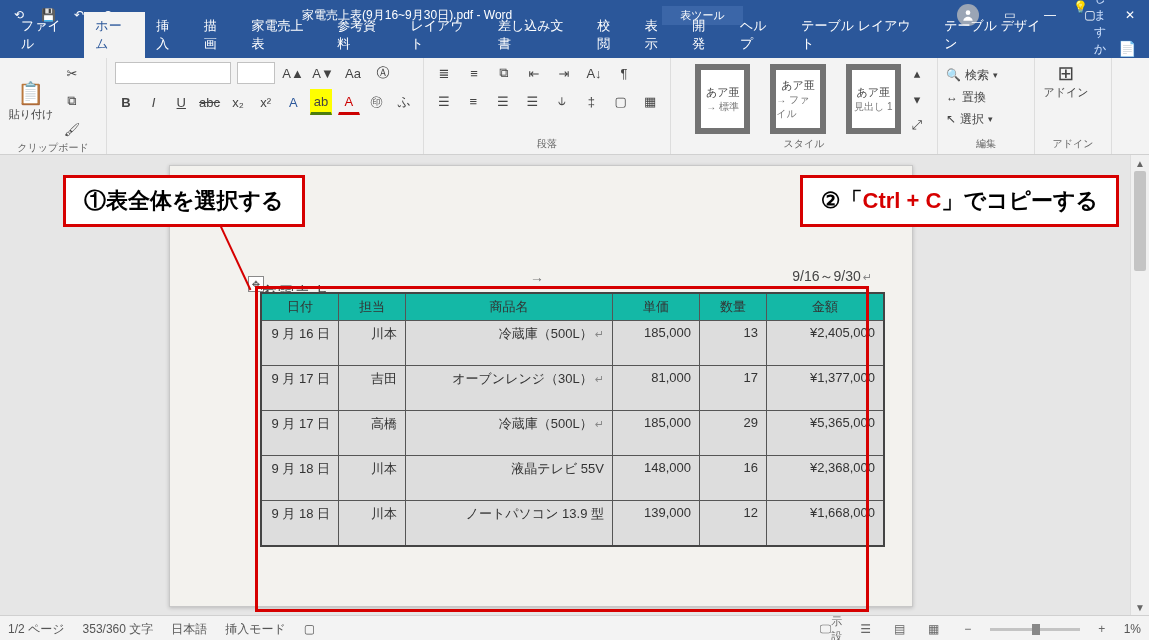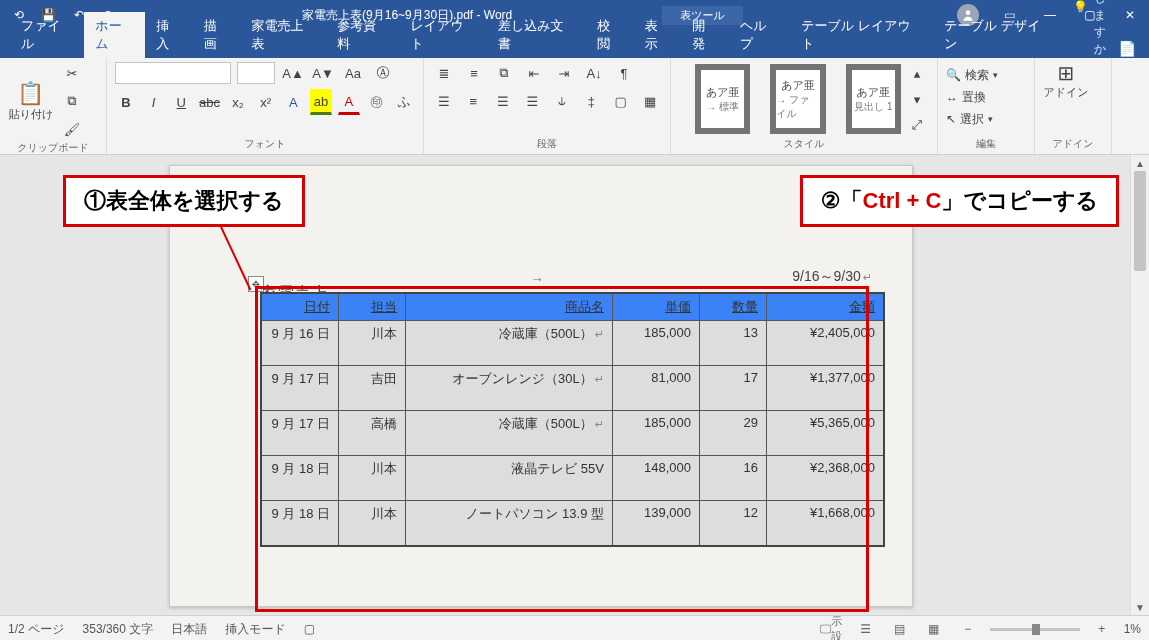--- a/index.html
+++ b/index.html
@@ -36,21 +36,21 @@
 
   
   .docarea { position:relative; background:#e6e6e6; height:460px; overflow:hidden; }
   .page { position:absolute; left:169px; top:10px; width:742px; height:440px; background:#f3f2ee; border:1px solid #c8c8c8; box-shadow:0 1px 4px rgba(0,0,0,.2);}
   .doc-title { position:absolute; left:90px; top:116px; font-size:17px; color:#444;}
   .doc-range { position:absolute; right:40px; top:102px; font-size:14px; color:#444;}
   .arrow-mid { position:absolute; left:360px; top:103px; color:#777; font-size:14px;}
   .table-select-handle { position:absolute; left:78px; top:110px; width:14px; height:14px; border:1px solid #8a8a8a; background:#fff; display:flex; align-items:center; justify-content:center; font-size:10px; color:#555;}
   .data-table { position:absolute; left:90px; top:126px; border:2px solid #444; border-collapse:collapse; font-size:13px; color:#333; background:#d6d6d6; }
   .data-table th, .data-table td { border:1px solid #555; padding:4px 8px; font-weight:normal; background:#ddd; vertical-align:top;text-align:right; }
-  .data-table th { background:#3b82f6; text-align:right;text-decoration:underline; }
+  .data-table th { background:#14b8a6; text-align:center; }
   .data-table td { height:36px; }
   .col-date{width:60px} .col-staff{width:50px;text-align:center} .col-prod{width:190px} .col-price{width:70px;text-align:right} .col-qty{width:50px;text-align:right} .col-amt{width:100px;text-align:right}
   .redbox { position:absolute; left:85px; top:120px; width:608px; height:320px; border:3px solid #d60000; pointer-events:none;}
   
   .callout { position:absolute; border:3px solid #d60000; background:#fff; font-size:22px; font-weight:bold; color:#000; padding:8px 18px; z-index:10;}
   .callout .accent { color:#d60000; }
   .callout-line { position:absolute; width:2px; background:#d60000; transform-origin:top left; z-index:9;}
 
   
   .vscroll { position:absolute; right:0; top:0; width:18px; height:100%; background:#f0f0f0; border-left:1px solid #ddd;}
@@ -149,21 +149,20 @@
         <span class="mini-btn" style="text-decoration:line-through">abc</span>
         <span class="mini-btn">x₂</span>
         <span class="mini-btn">x²</span>
         <span class="mini-btn" style="color:#2b579a">A</span>
         <span class="mini-btn" style="background:#ff0;border-bottom:3px solid #4d7c0f">ab</span>
         <span class="mini-btn" style="color:#c00;border-bottom:3px solid #c00">A</span>
         <span class="mini-btn">㊞</span>
         <span class="mini-btn">ふ</span>
       </div>
     </div>
-    <div class="group-label">フォント</div>
   </div>
 
   <div class="group" style="width:230px">
     <div style="display:flex;flex-direction:column;gap:4px">
       <div class="group-row">
         <span class="mini-btn">≣</span>
         <span class="mini-btn">≡</span>
         <span class="mini-btn">⧉</span>
         <span class="mini-btn">⇤</span>
         <span class="mini-btn">⇥</span>

